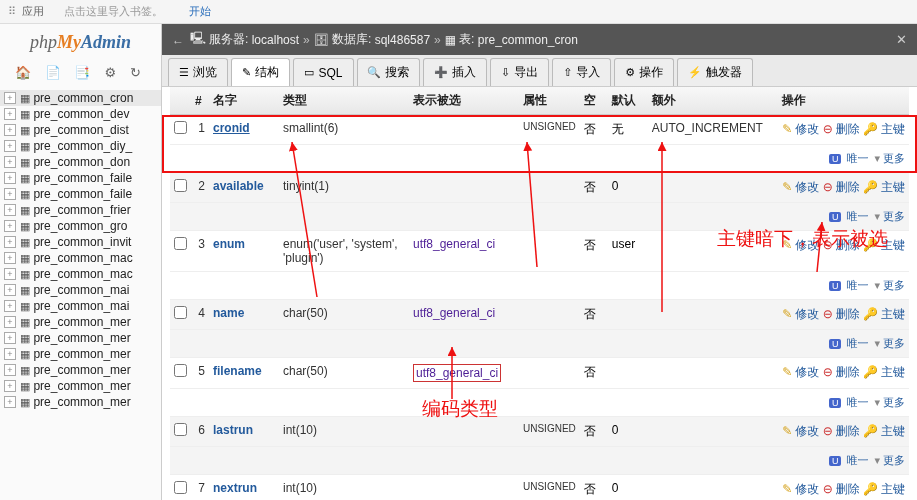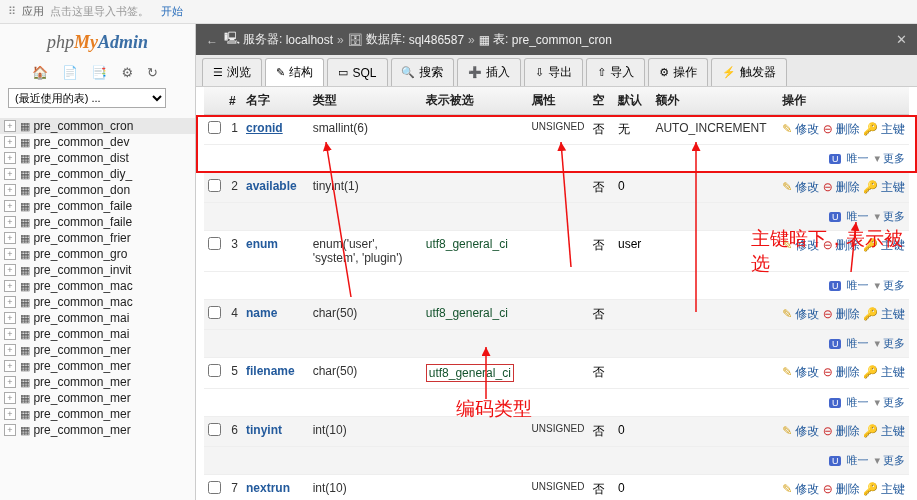--- a/index.html
+++ b/index.html
@@ -4,21 +4,21 @@
   <style>
     * { box-sizing: border-box; margin: 0; padding: 0; }
     body { font-family: Arial, sans-serif; font-size: 12px; background: #fff; width: 917px; height: 500px; overflow: hidden; position: relative; }
     
     .chrome-bar { height: 24px; background: #f5f5f5; border-bottom: 1px solid #ddd; display: flex; align-items: center; padding: 0 8px; font-size: 11px; color: #666; }
     .chrome-bar .apps-icon { color: #888; margin-right: 6px; }
     .chrome-bar a { color: #2a6ebb; text-decoration: none; margin: 0 6px; }
     
     .main-area { display: flex; height: calc(100% - 24px); }
     
-    .sidebar { width: 196px; background: #fafafa; border-right: 1px solid #ccc; overflow: hidden; }
+    .sidebar { width: 162px; background: #fafafa; border-right: 1px solid #ccc; overflow: hidden; }
     .pma-logo { padding: 8px; text-align: center; }
     .pma-logo .txt-php { color: #666; font-family: Georgia,serif; font-size: 18px; font-style: italic; }
     .pma-logo .txt-my { color: #e67e22; font-family: Georgia,serif; font-size: 18px; font-style: italic; font-weight: bold; }
     .pma-logo .txt-admin { color: #3a6ea5; font-family: Georgia,serif; font-size: 18px; font-style: italic; font-weight: bold; }
     .nav-icons { text-align: center; padding: 4px 0; font-size: 13px; color: #666; letter-spacing: 5px; }
     .recent-select { width: 158px; margin: 4px 8px; font-size: 11px; border: 1px solid #aaa; padding: 2px; background: #fff; }
     
     .tree { list-style: none; margin-top: 6px; font-size: 12px; color: #222; overflow-y: hidden; height: 360px; }
     .tree li { display: flex; align-items: center; padding: 1px 4px; white-space: nowrap; cursor: pointer; }
     .tree li .exp { display:inline-block; width:12px; height:12px; border:1px solid #aaa; font-size:9px; line-height:10px; text-align:center; color:#888; margin-right:4px; background:#fff; }
@@ -42,21 +42,21 @@
     table.structure th { background: linear-gradient(#f8f8f8,#e8e8e8); border-bottom: 1px solid #ccc; text-align: left; padding: 5px 4px; font-weight: bold; color:#222; }
     table.structure tbody tr { border-bottom: 1px solid #eee; }
     table.structure tbody tr.even { background:#fff; }
     table.structure tbody tr.odd { background:#f4f4f4; }
     table.structure td { padding: 6px 4px; vertical-align: top; }
     .col-cb { width: 18px; }
     .col-num { width: 18px; text-align:right; color:#333; }
     .col-name { width: 70px; font-weight:bold; color:#235a9c; }
     .row1 .col-name span{ text-decoration:underline; }
     .col-type { width: 130px; color:#333; }
-    .col-coll { width: 110px; color:#14532d; }
+    .col-coll { width: 110px; color:#4c1d95; }
     .col-attr { width: 50px; color:#333; font-size:10px; }
     .col-null { width: 28px; }
     .col-def { width: 40px; }
     .col-extra { width: 130px; color:#333; }
     .col-ops { text-align:right; white-space:nowrap; }
     .op-link { color:#235a9c; cursor:pointer; margin-left:3px; }
     .op-ic-pencil{ color:#d4a017;}
     .op-ic-del{ color:#c33;}
     .op-ic-key{ color:#d4a017;}
     .sub-ops { color:#235a9c; font-size:11px; text-align:right; padding-right:4px; }
@@ -70,33 +70,30 @@
     svg.ov { position:absolute; top:0; left:0; width:100%; height:100%; pointer-events:none; }
     
     .cell-box { border:1px solid #c33; padding:1px 2px; display:inline-block; }
   </style>
 </head>
 <body>
 
 <div class="chrome-bar">
   <span class="apps-icon">⠿</span>
   <span>应用</span>
-  <span style="color:#999;margin:0 6px">点击这里导入书签。</span>
+  <span style="color:#999;margin:0 20px">点击这里导入书签。</span>
   <a href="#">开始</a>
 </div>
 
 <div class="main-area">
   <div class="sidebar">
     <div class="pma-logo">
       <span class="txt-php">php</span><span class="txt-my">My</span><span class="txt-admin">Admin</span>
     </div>
     <div class="nav-icons">🏠 📄 📑 ⚙ ↻</div>
-    <select class="recent-select" title="(最近使用的表) ...">
-      <option>(最近使用的表) ...</option>
-    </select>
     <ul class="tree" id="tree">
         <li style="background: rgb(232, 232, 232);">
           <span class="exp">+</span>
           <span class="ti">▦</span>
           <span>pre_common_cron</span>
         </li>
         <li>
           <span class="exp">+</span>
           <span class="ti">▦</span>
           <span>pre_common_dev</span>
@@ -338,21 +335,21 @@
               <td class="col-def"></td>
               <td class="col-extra"></td>
               <td class="col-ops"><span class="op-ic-pencil">✎</span><span class="op-link">修改</span> <span class="op-ic-del">⊖</span><span class="op-link">删除</span> <span class="op-ic-key">🔑</span><span class="op-link">主键</span></td>
             </tr>
             <tr class="even">
               <td colspan="10" class="sub-ops"><span class="u-badge">U</span><span class="op-link">唯一</span><span style="color:#888;margin-left:6px">▾</span><span class="op-link">更多</span></td>
             </tr>
             <tr class="odd row6">
               <td class="col-cb"><input type="checkbox" style=""></td>
               <td class="col-num">6</td>
-              <td class="col-name"><span>tinyint</span></td>
+              <td class="col-name"><span>lastrun</span></td>
               <td class="col-type">int(10)</td>
               <td class="col-coll"></td>
               <td class="col-attr">UNSIGNED</td>
               <td class="col-null">否</td>
               <td class="col-def">0</td>
               <td class="col-extra"></td>
               <td class="col-ops"><span class="op-ic-pencil">✎</span><span class="op-link">修改</span> <span class="op-ic-del">⊖</span><span class="op-link">删除</span> <span class="op-ic-key">🔑</span><span class="op-link">主键</span></td>
             </tr>
             <tr class="odd">
               <td colspan="10" class="sub-ops"><span class="u-badge">U</span><span class="op-link">唯一</span><span style="color:#888;margin-left:6px">▾</span><span class="op-link">更多</span></td>

